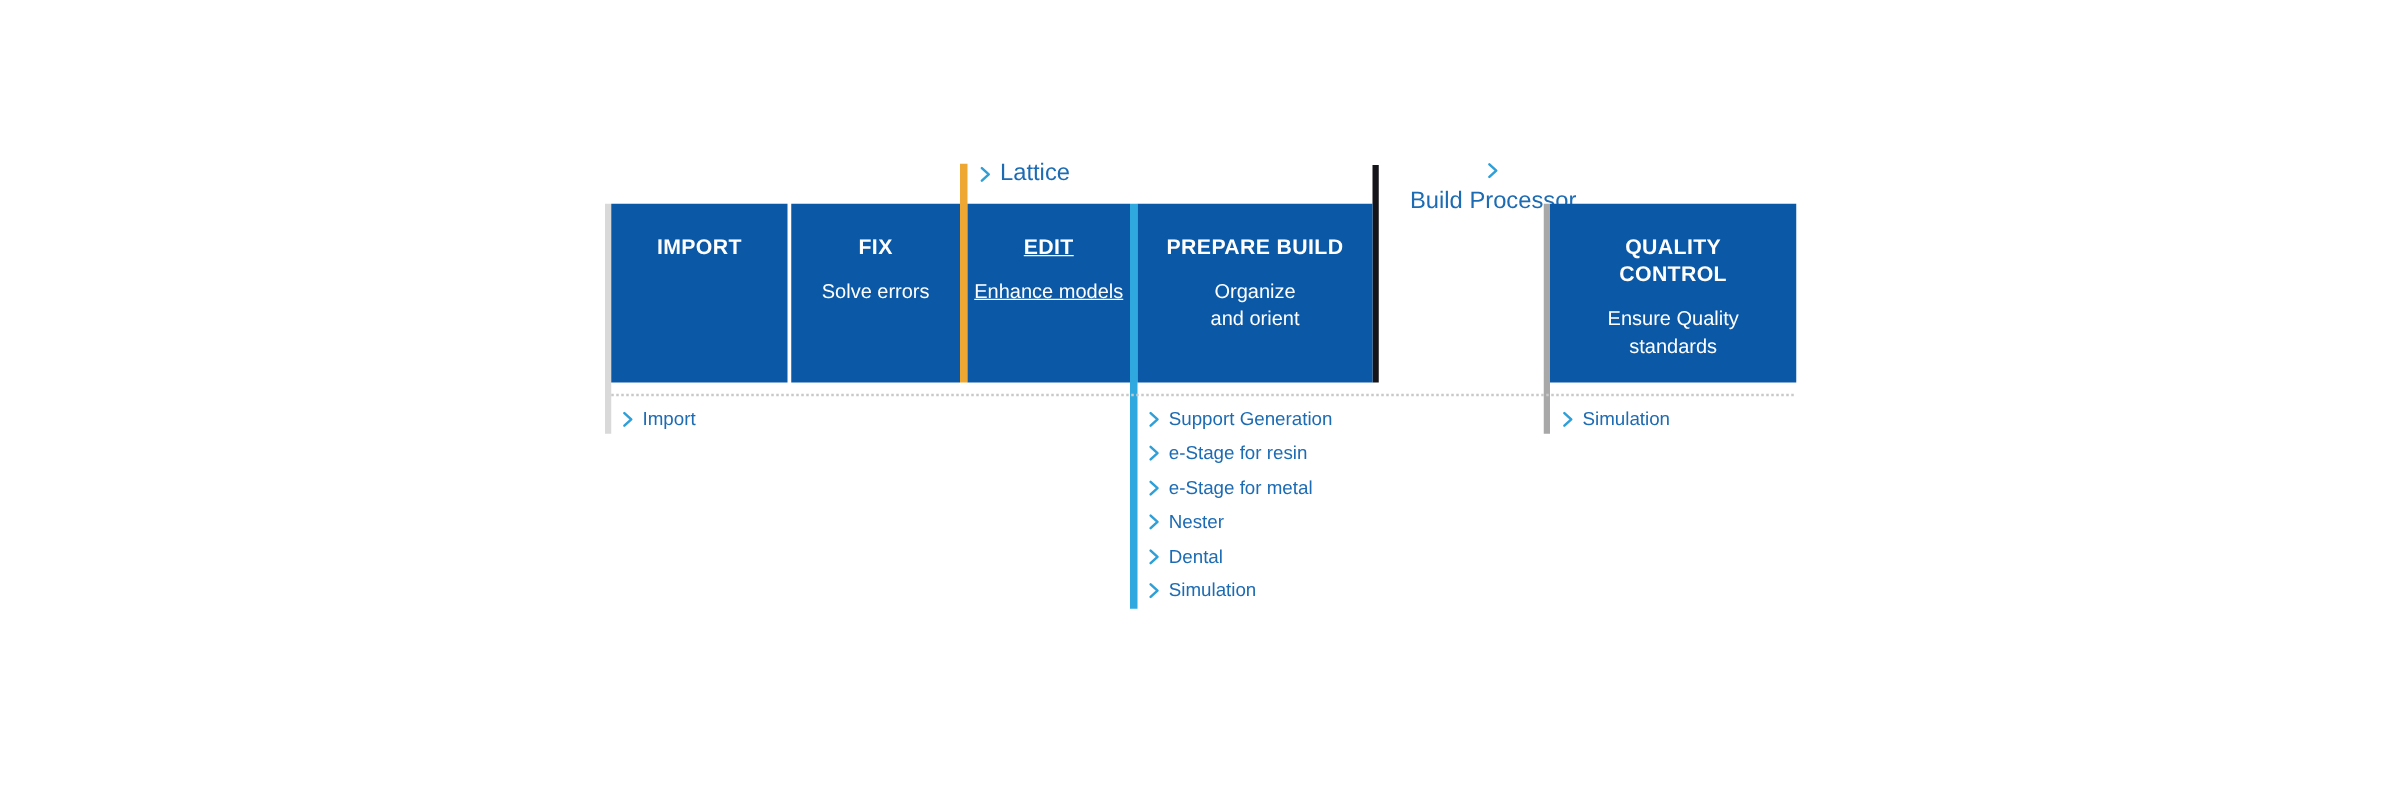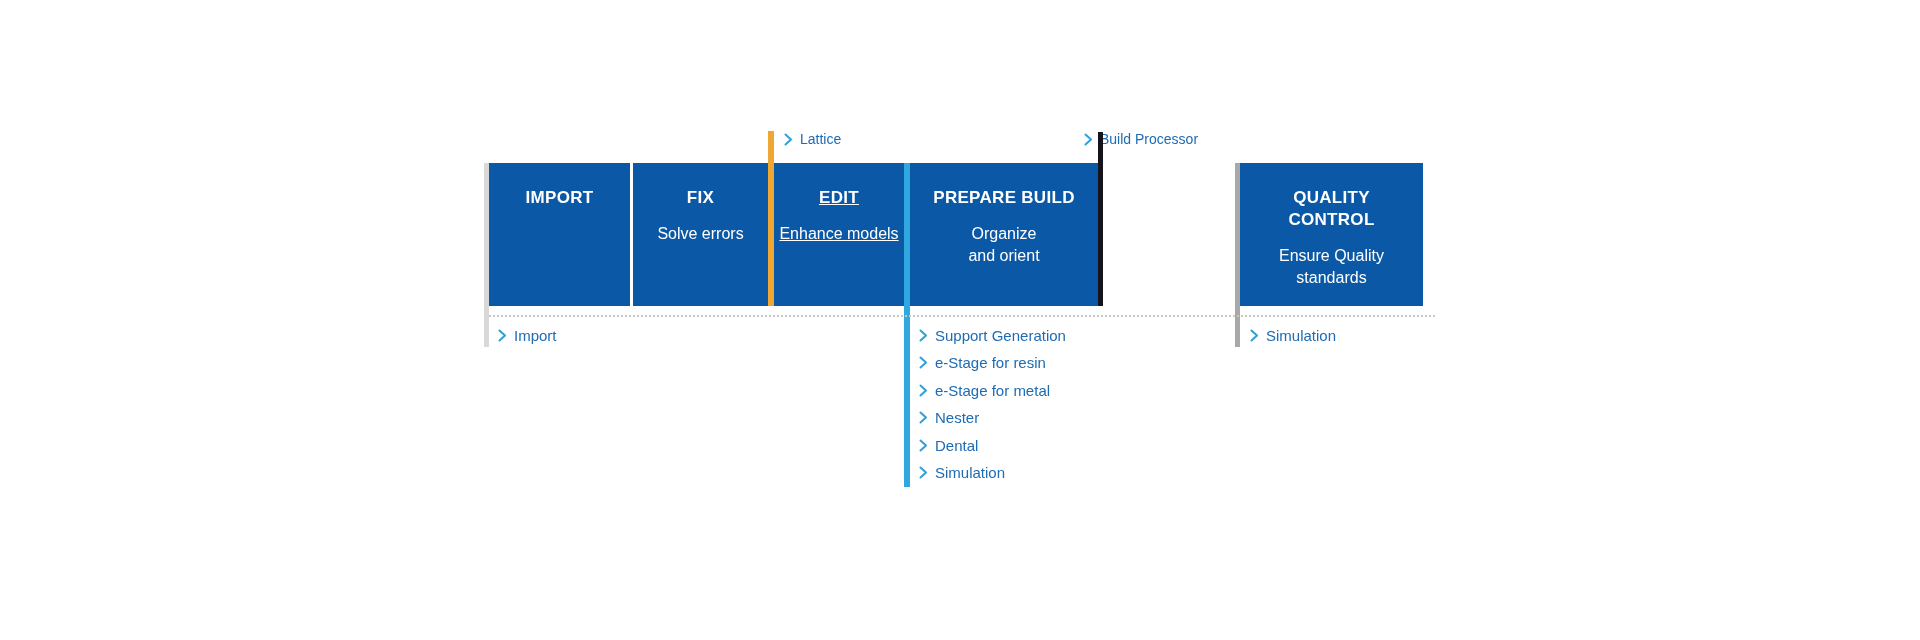--- a/index.html
+++ b/index.html
@@ -13,41 +13,41 @@
     display:flex;flex-direction:column;align-items:center;padding-top:24px;
     box-sizing:border-box;text-align:center;cursor:pointer;
   }
   .box-title{font-size:17px;font-weight:bold;line-height:1.3;letter-spacing:.3px;}
   .box-sub{font-size:16px;line-height:1.35;margin-top:14px;}
   #box-import{left:489px;width:141px;}
   #box-fix{left:633px;width:135px;}
   #box-edit{left:774px;width:130px;text-decoration:underline;}
   #box-prepare{left:910px;width:188px;}
   #box-export{left:1103px;width:132px;}
-  #box-quality{left:1240px;width:183px;}
+  #box-quality{left:1240px;width:197px;}
   #box-quality .box-title{max-width:122px;}
   #box-quality .box-sub{max-width:115px;}
   #box-prepare .box-sub{max-width:86px;}
   
   .vline{position:absolute;}
   #line-import{left:484px;top:163px;width:5px;height:184px;background:#d9d9d9;}
   #line-lattice{left:768px;top:131px;width:6px;height:175px;background:#eea733;}
   #line-prepare{left:904px;top:163px;width:6px;height:324px;background:#2fa8e0;}
   #line-buildproc{left:1098px;top:132px;width:5px;height:174px;background:#14141a;}
   #line-quality{left:1235px;top:163px;width:5px;height:184px;background:#a8a8a8;}
   
   .dotted-rule{position:absolute;left:489px;top:315px;width:946px;height:0;
     border-top:2px dotted #c9c9c9;}
   
   .top-label{
     position:absolute;top:130px;height:18px;display:flex;align-items:center;gap:7px;
-    font-size:14px;color:#1c6bb3;cursor:pointer;white-space:nowrap;
+    font-size:19px;color:#1c6bb3;cursor:pointer;white-space:nowrap;
   }
   #label-lattice{left:784px;}
-  #label-buildproc{left:1084px;}
+  #label-buildproc{left:1128px;flex-direction:column;}
   
   .links{position:absolute;}
   #links-import{left:498px;top:326px;}
   #links-prepare{left:919px;top:326px;}
   #links-quality{left:1250px;top:326px;}
   .link-item{
     display:flex;align-items:center;gap:7px;height:18px;margin-bottom:9.5px;
     font-size:15px;color:#1c6bb3;cursor:pointer;white-space:nowrap;
   }
   .chev{flex:0 0 auto;display:block;}

